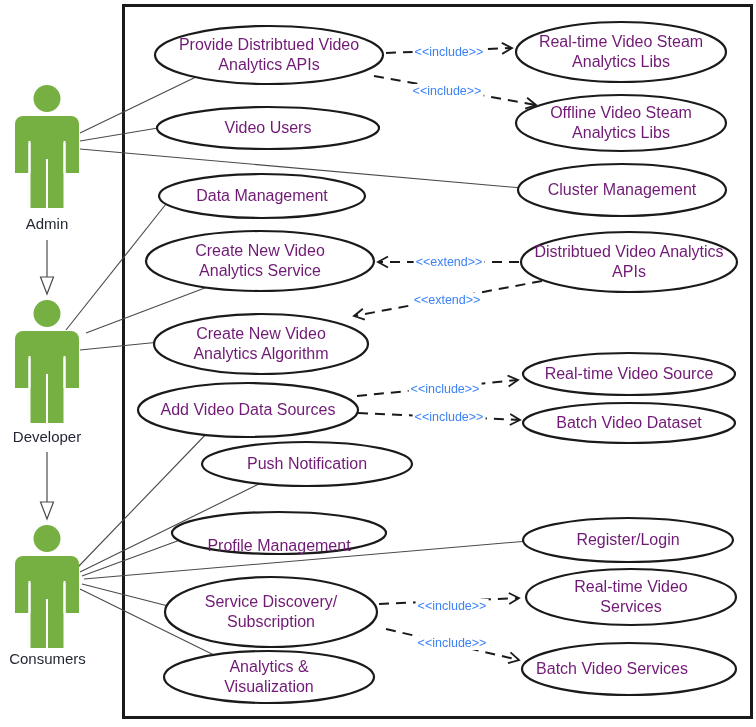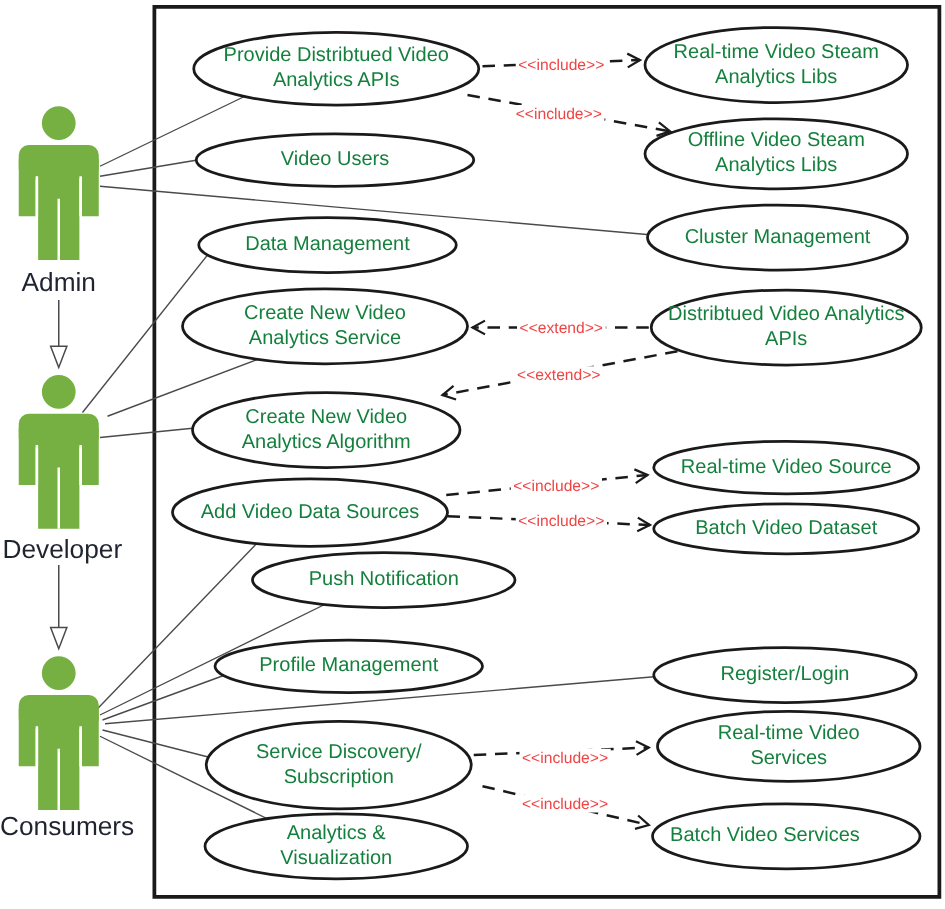--- a/index.html
+++ b/index.html
@@ -3,28 +3,28 @@
 <meta charset="utf-8">
 <style>
   html,body{margin:0;padding:0;background:#fff;}
   .stage{
     position:relative;width:756px;height:727px;background:#ffffff;
     font-family:"Liberation Sans",sans-serif;overflow:hidden;
   }
   .stage svg{position:absolute;left:0;top:0;}
   .uc-label{
     position:absolute;text-align:center;white-space:pre-line;
-    font-size:16px;line-height:20px;color:#15803d;pointer-events:none;
+    font-size:16px;line-height:20px;color:#701a75;pointer-events:none;
   }
   .actor-label{
-    position:absolute;text-align:center;font-size:21px;color:#1f2430;
+    position:absolute;text-align:center;font-size:15px;color:#1f2430;
   }
   .conn-label{
     position:absolute;transform:translate(-50%,-50%);
-    font-size:12.5px;color:#ef4444;background:#ffffff;padding:0 2px;
+    font-size:12.5px;color:#3b82f6;background:#ffffff;padding:0 2px;
     white-space:nowrap;
   }
 </style>
 </head>
 <body>
 
 <div class="stage">
 
   <svg width="756" height="727" viewBox="0 0 756 727">
     <defs>
@@ -112,21 +112,21 @@
   <div class="uc-label" style="left:155px;top:35px;width:228px">Provide Distribtued Video
 Analytics APIs</div>
   <div class="uc-label" style="left:157px;top:118px;width:222px">Video Users</div>
   <div class="uc-label" style="left:159px;top:186px;width:206px">Data Management</div>
   <div class="uc-label" style="left:146px;top:241px;width:228px">Create New Video
 Analytics Service</div>
   <div class="uc-label" style="left:154px;top:324px;width:214px">Create New Video
 Analytics Algorithm</div>
   <div class="uc-label" style="left:202px;top:454px;width:210px">Push Notification</div>
   <div class="uc-label" style="left:138px;top:400px;width:220px">Add Video Data Sources</div>
-  <div class="uc-label" style="left:172px;top:523px;width:214px">Profile Management</div>
+  <div class="uc-label" style="left:172px;top:536px;width:214px">Profile Management</div>
   <div class="uc-label" style="left:165px;top:592px;width:212px">Service Discovery/
 Subscription</div>
   <div class="uc-label" style="left:164px;top:657px;width:210px">Analytics &amp;
 Visualization</div>
   <div class="uc-label" style="left:516px;top:32px;width:210px">Real-time Video Steam
 Analytics Libs</div>
   <div class="uc-label" style="left:516px;top:103px;width:210px">Offline Video Steam
 Analytics Libs</div>
   <div class="uc-label" style="left:518px;top:180px;width:208px">Cluster Management</div>
   <div class="uc-label" style="left:521px;top:242px;width:216px">Distribtued Video Analytics

